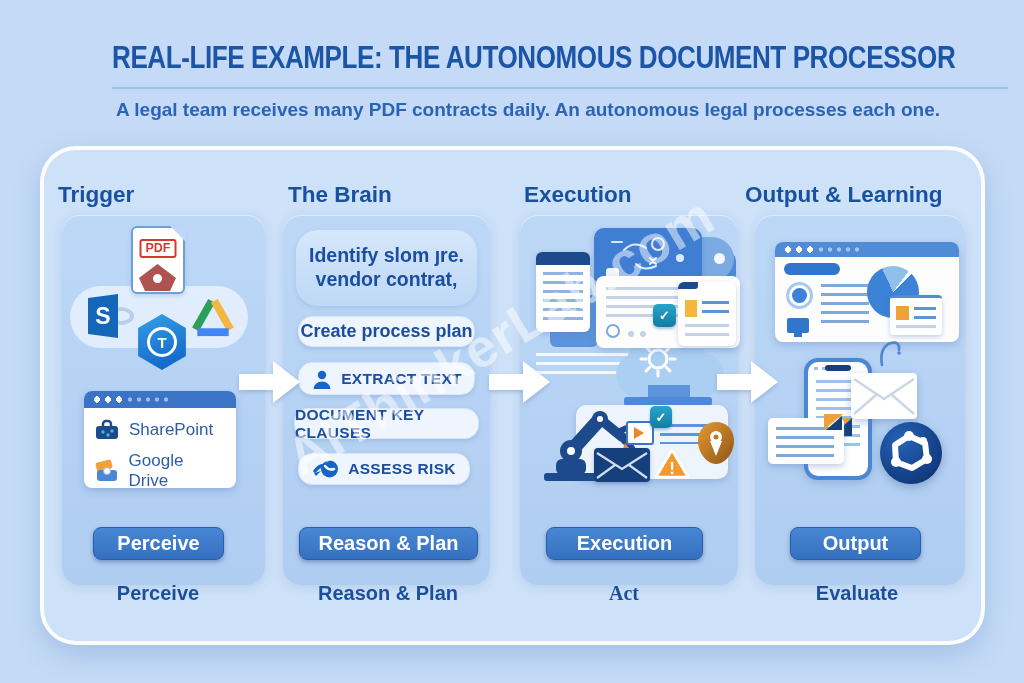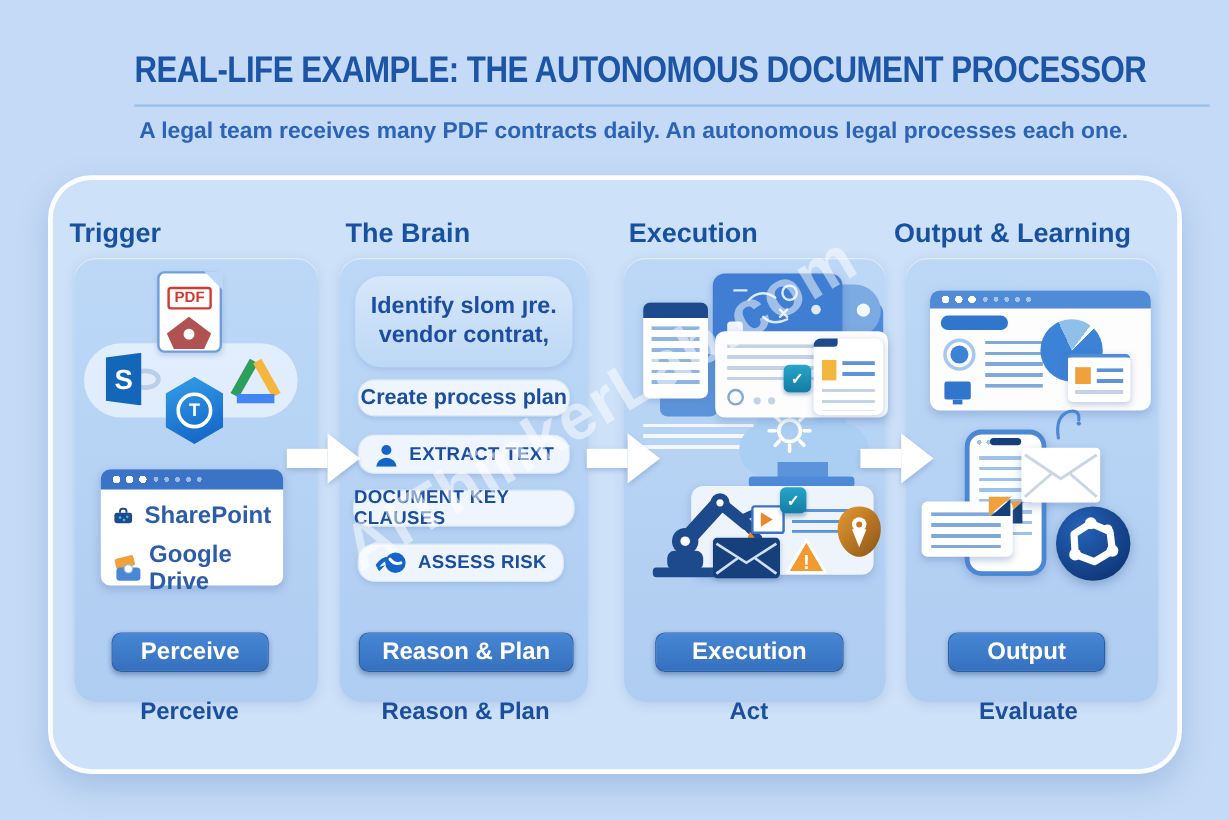--- a/index.html
+++ b/index.html
@@ -49,21 +49,21 @@
   
   .badge { position:absolute; top:527px; height:33px; border-radius:8px;
            background:linear-gradient(#4787d4,#3570bf); border:1.5px solid #2a5fa8;
            color:#fff; font-size:20px; font-weight:bold; text-align:center; line-height:30px;
            box-shadow:0 2px 4px rgba(30,60,110,.4); }
   .b1 { left:93px;  width:131px; } .b2 { left:299px; width:179px; }
   .b3 { left:546px; width:157px; } .b4 { left:790px; width:131px; }
   .stage { position:absolute; top:582px; height:26px; font-size:20px; font-weight:bold;
            color:#1b4f9e; text-align:center; }
   .s1 { left:58px;  width:200px; } .s2 { left:288px; width:200px; }
-  .s3 { left:524px; width:200px; } .s4 { left:745px; width:224px; }
+  .s3 { left:524px; width:200px;font-family:Liberation Serif, serif; } .s4 { left:745px; width:224px; }
 
   
   .watermark { position:absolute; left:205px; top:305px; width:590px; text-align:center;
            font-size:54px; font-weight:bold; letter-spacing:1px; color:rgba(255,255,255,.5);
            transform:rotate(-31deg); z-index:50; pointer-events:none; white-space:nowrap; }
 
   
   .tl { background-image:repeating-linear-gradient(to bottom, currentColor 0 3px, transparent 3px 9px); }
 
   
@@ -100,21 +100,21 @@
             radial-gradient(circle 3.2px at 4px 3.5px,#fff 97%,transparent),
             radial-gradient(circle 3.2px at 15px 3.5px,#fff 97%,transparent),
             radial-gradient(circle 3.2px at 26px 3.5px,#fff 97%,transparent),
             radial-gradient(circle 2.1px at 37px 3.5px,rgba(255,255,255,.5) 97%,transparent),
             radial-gradient(circle 2.1px at 46px 3.5px,rgba(255,255,255,.5) 97%,transparent),
             radial-gradient(circle 2.1px at 55px 3.5px,rgba(255,255,255,.5) 97%,transparent),
             radial-gradient(circle 2.1px at 64px 3.5px,rgba(255,255,255,.5) 97%,transparent),
             radial-gradient(circle 2.1px at 73px 3.5px,rgba(255,255,255,.5) 97%,transparent); }
   .win-body { display:flex; flex-direction:column; gap:9px; padding:10px 10px 0 10px; }
   .row { display:flex; align-items:center; gap:9px; }
-  .row-label { font-size:20px; font-weight:700; color:#2d5da9; }
+  .row-label { font-size:17px; font-weight:400; color:#2d5da9; }
   .drive-mini { position:relative; width:26px; height:24px; }
   .drive-mini::before { content:""; position:absolute; left:2px; top:2px; width:16px; height:9px;
            background:#f0a13c; border-radius:2px; transform:rotate(-14deg); }
   .drive-mini::after { content:""; position:absolute; left:3px; bottom:2px; width:20px; height:11px;
            background:#4a87d4; border-radius:3px; }
   .dm-dot { position:absolute; left:9px; top:8px; width:8px; height:8px; background:#fff;
            border:1.5px solid #9db9dd; border-radius:50%; z-index:2; }
 
   
   .thought { position:absolute; left:13px; top:15px; width:181px; height:76px; border-radius:22px;

